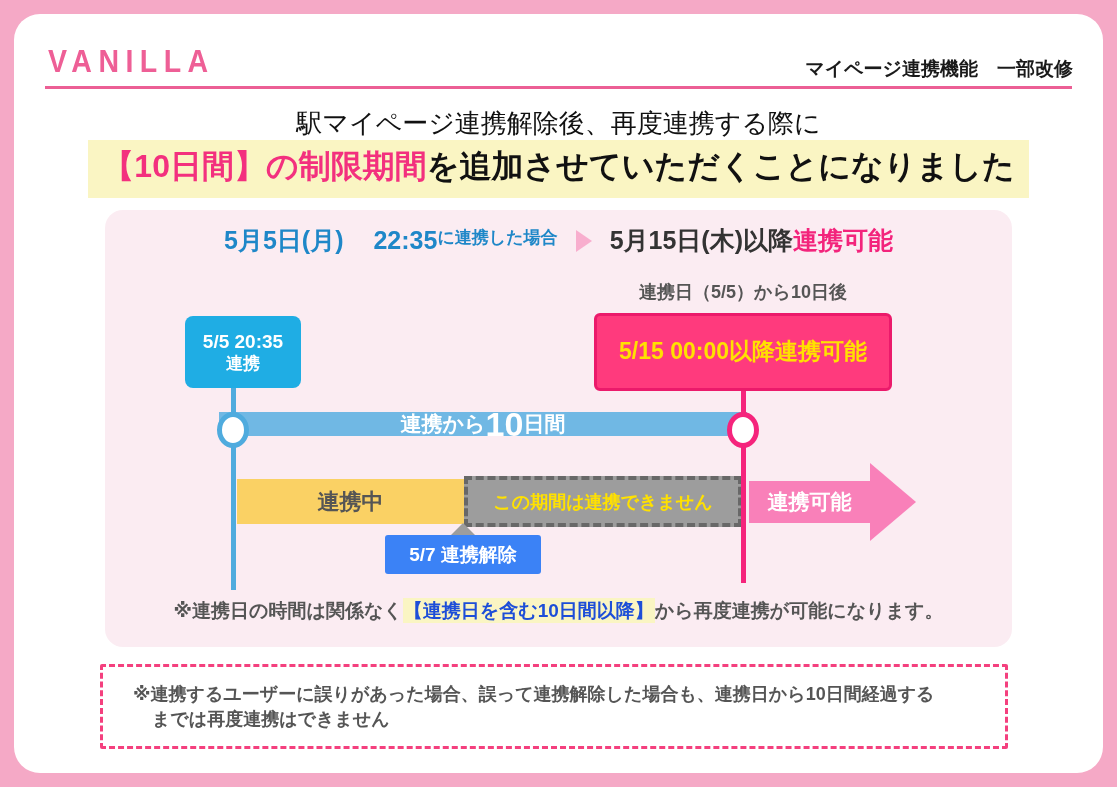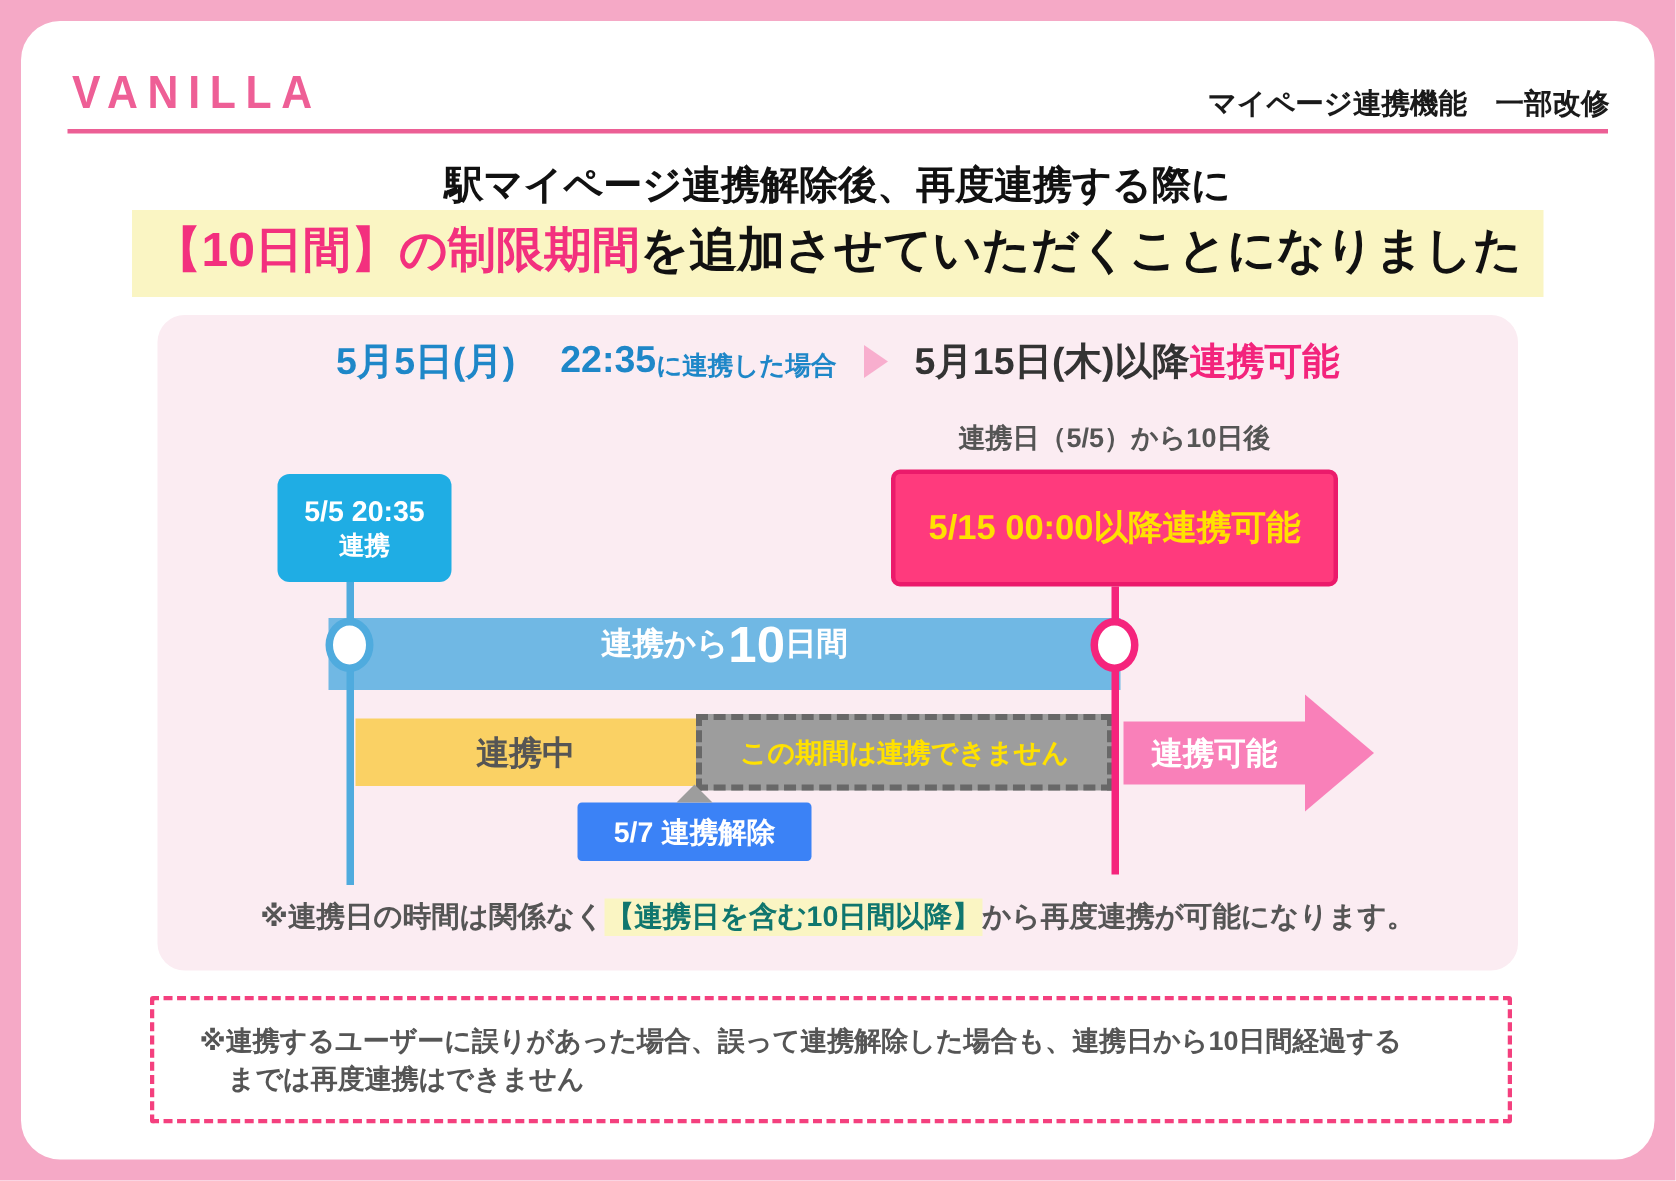--- a/index.html
+++ b/index.html
@@ -21,39 +21,39 @@
   .subtitle{
     position:absolute;right:30px;top:42px;
     font-size:19px;font-weight:700;color:#1A1A1A;
   }
   .header-rule{
     position:absolute;left:31px;right:31px;top:72px;height:3px;background:#EC5F95;
   }
   
   .title1{
     position:absolute;left:0;right:0;top:92px;text-align:center;
-    font-size:26px;font-weight:700;color:#111;
+    font-size:26px;font-weight:400;color:#111;
   }
   .title2-wrap{position:absolute;left:0;right:0;top:126px;text-align:center;}
   .title2{
     display:inline-block;background:#FAF5C3;padding:5px 14px 9px 14px;
     font-size:32px;font-weight:700;color:#111;
   }
   .title2 .em{color:#F3307E;}
   
   .panel{
     position:absolute;left:91px;top:196px;width:907px;height:437px;
     background:#FBECF2;border-radius:18px;
   }
   .case-row{
     position:absolute;left:0;right:0;top:14px;
     display:flex;justify-content:center;align-items:center;
   }
   .case-date{font-size:25px;font-weight:700;color:#1E87C8;margin-right:30px;}
-  .case-time-group{display:flex;align-items:flex-end;color:#1E87C8;font-weight:700;}
+  .case-time-group{display:flex;align-items:flex-start;color:#1E87C8;font-weight:700;}
   .case-time{font-size:25px;}
   .case-time-note{font-size:17px;}
   .case-arrow{
     width:0;height:0;margin:0 18px;
     border-left:16px solid #F8AECE;border-top:11px solid transparent;border-bottom:11px solid transparent;
   }
   .case-result{display:flex;align-items:flex-end;font-weight:700;}
   .case-result-date{font-size:25px;color:#333;}
   .case-result-status{font-size:25px;color:#F3247C;}
   .ten-days{
@@ -71,22 +71,22 @@
   .relink-box{
     position:absolute;left:489px;top:103px;width:298px;height:78px;box-sizing:border-box;
     background:#FF3A7D;border:3px solid #EB1A6B;border-radius:6px;z-index:4;
     display:flex;flex-direction:row;justify-content:center;align-items:center;
     color:#FFE100;font-weight:700;font-size:23px;line-height:1.35;
   }
   .vline{position:absolute;width:5px;z-index:2;}
   .vline-blue{left:126px;top:178px;height:202px;background:#4FABDE;}
   .vline-pink{left:636px;top:181px;height:192px;background:#F5247C;}
   .duration-bar{
-    position:absolute;left:114px;top:202px;width:528px;height:48px;background:#70B8E4;z-index:1;
-    display:flex;justify-content:center;align-items:flex-start;
+    position:absolute;left:114px;top:202px;width:528px;height:24px;background:#70B8E4;z-index:1;
+    display:flex;justify-content:center;align-items:center;
     color:#fff;font-weight:700;
   }
   .duration-bar .pre,.duration-bar .suf{font-size:21px;line-height:36px;}
   .duration-bar .num{font-size:34px;line-height:36px;}
   .circle{
     position:absolute;width:32px;height:36px;border-radius:50%;
     background:#fff;box-sizing:border-box;z-index:3;top:202px;
   }
   .circle-left{left:112px;border:5px solid #4FABDE;}
   .circle-right{left:622px;border:5px solid #F5247C;}
@@ -118,21 +118,21 @@
   }
   .callout::before{
     content:"";position:absolute;top:-12px;left:66px;width:0;height:0;
     border-left:12px solid transparent;border-right:12px solid transparent;
     border-bottom:12px solid #9D9D9D;
   }
   .panel-note{
     position:absolute;left:0;right:0;top:388px;text-align:center;
     font-size:19px;font-weight:700;color:#555;
   }
-  .panel-note .em{color:#0f766e;background:#FAF5C3;padding:2px 1px;}
+  .panel-note .em{color:#1d4ed8;background:#FAF5C3;padding:2px 1px;}
   
   .footer-box{
     position:absolute;left:86px;top:650px;width:908px;height:85px;box-sizing:border-box;
     border:3px dashed #F4407E;border-radius:2px;background:#fff;
   }
   .footer-text{
     padding:15px 26px 0 30px;font-size:18px;font-weight:700;color:#555;line-height:1.4;
   }
   .footer-text .line2{padding-left:1.05em;}
 </style>

